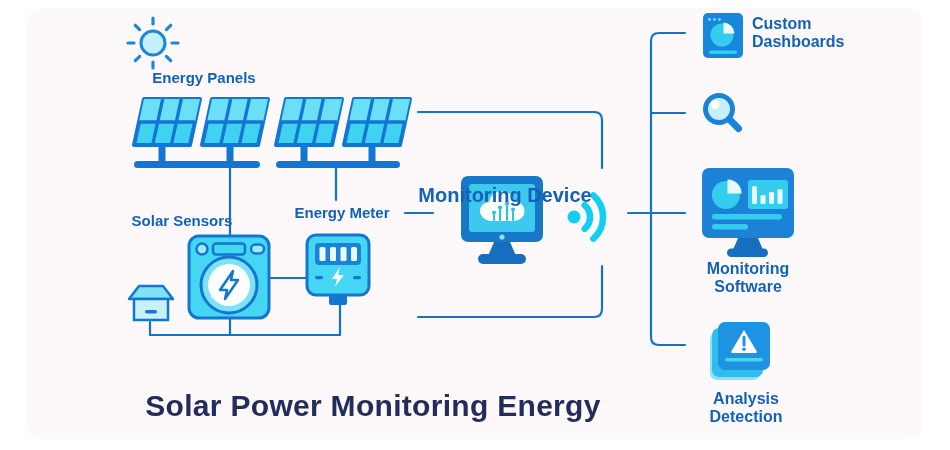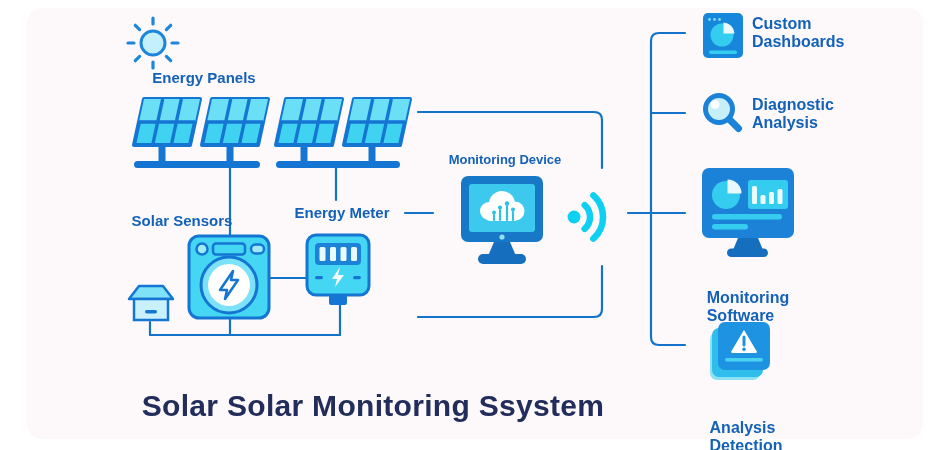--- a/index.html
+++ b/index.html
@@ -10,26 +10,26 @@
   .panel-bg{
     position:absolute;left:27px;top:8px;right:27px;bottom:11px;
     background:#FDF9FA;border-radius:15px;
   }
   .art{position:absolute;left:0;top:0;width:950px;height:450px;}
   .lbl{
     position:absolute;font-weight:bold;color:#1361B8;white-space:nowrap;
     font-size:15px;line-height:17px;
   }
   .lbl.center{transform:translateX(-50%);}
-  .lbl.small{font-size:13px;}
+  .lbl.small{font-size:20px;margin-top:36px;}
   .out-lbl{
     position:absolute;font-weight:bold;color:#1361B8;font-size:16px;line-height:18px;
     white-space:nowrap;
   }
-  .out-lbl.centered{transform:translateX(-50%);text-align:left;margin-top:29px;}
+  .out-lbl.centered{transform:translateX(-50%);text-align:center;}
   .title{
     position:absolute;left:373px;top:389px;transform:translateX(-50%);
     font-size:30px;font-weight:bold;color:#232D5B;letter-spacing:.3px;white-space:nowrap;
   }
 </style>
 </head>
 <body>
 
 <div class="canvas">
   <div class="panel-bg"></div>
@@ -216,29 +216,25 @@
 
 
   <div class="lbl center small" style="left:505px;top:151px">Monitoring Device</div>
 
 
   <div class="out-lbl" style="left:752px;top:15px">
     <div>Custom</div>
     <div>Dashboards</div>
   </div>
 
-  <div class="out-lbl" style="left:752px;top:96px">
-    <div>Diagnostic</div>
-    <div>Analysis</div>
-  </div>
 
   <div class="out-lbl centered" style="left:748px;top:260px">
     <div>Monitoring</div>
     <div>Software</div>
   </div>
 
   <div class="out-lbl centered" style="left:746px;top:390px">
     <div>Analysis</div>
     <div>Detection</div>
   </div>
 
-  <div class="title">Solar Solar Monitoring Ssystem</div>
+  <div class="title">Solar Power Monitoring Energy</div>
 </div>
 
 </body></html>

